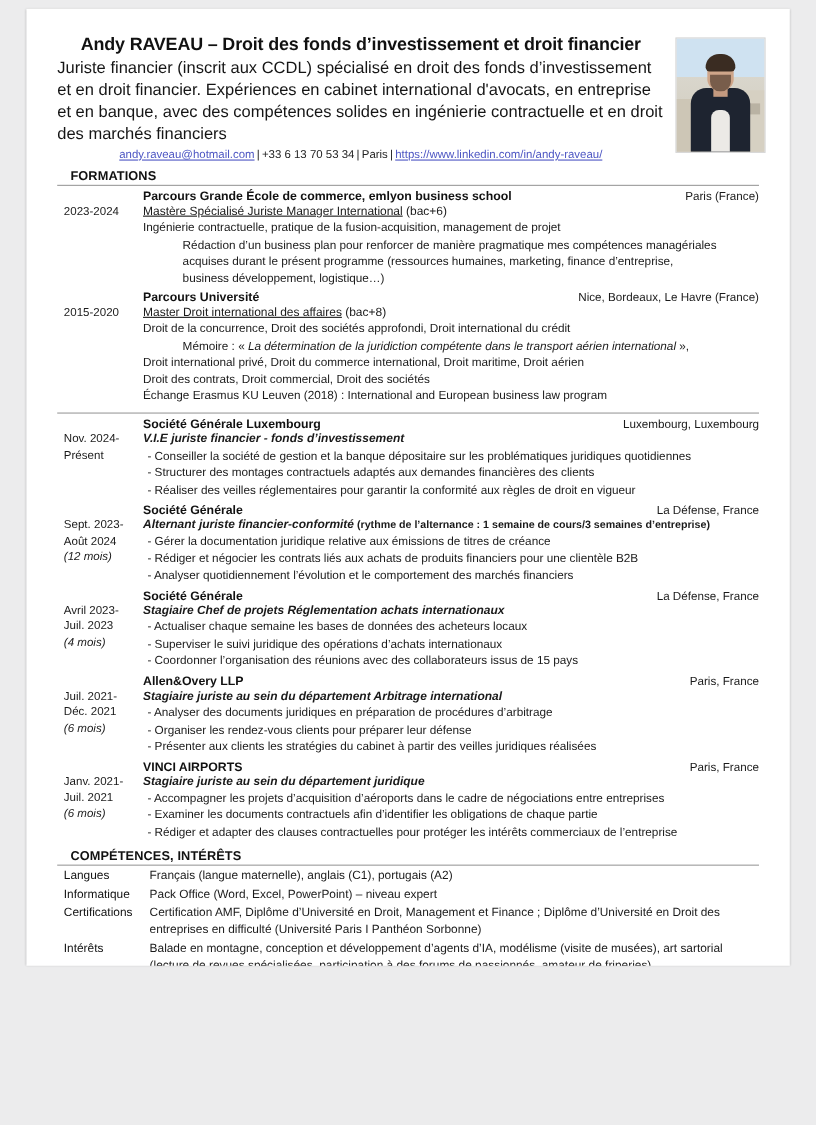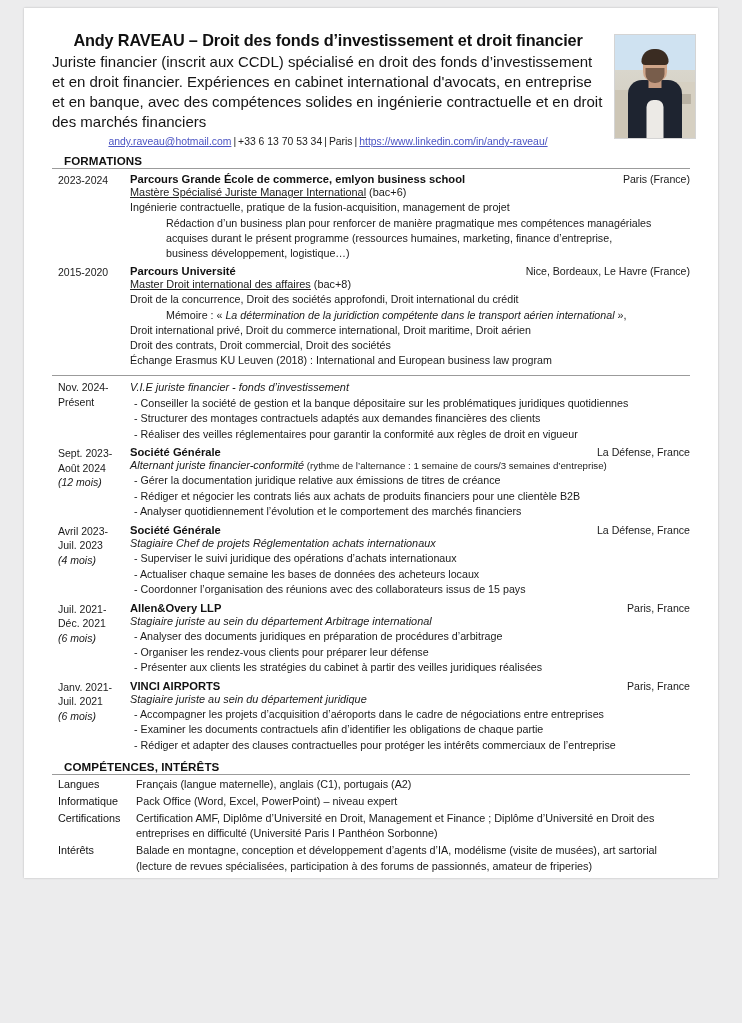--- a/index.html
+++ b/index.html
@@ -151,20 +151,21 @@
     margin-top: 4px;
   }
   .entry-dates {
     width: 78px;
     flex: 0 0 78px;
     font-size: 10.5px;
     color: #1a1a1a;
     line-height: 1.38;
     padding-left: 6px;
     box-sizing: border-box;
+    margin-top: 12px;
   }
   .entry-dates .ital { font-style: italic; }
   .entry-body {
     flex: 1 1 auto;
     min-width: 0;
   }
   .entry-head {
     display: flex;
     justify-content: space-between;
     align-items: baseline;
@@ -185,20 +186,21 @@
     font-size: 10.9px;
     color: #1a1a1a;
     line-height: 1.4;
   }
   .degree .u { text-decoration: underline; }
   .role {
     font-size: 10.9px;
     font-style: italic;
     color: #1a1a1a;
     line-height: 1.4;
+    font-weight: bold;
   }
   .role .plain {
     font-style: normal;
     font-size: 9.7px;
   }
   .detail {
     font-size: 10.7px;
     color: #1a1a1a;
     line-height: 1.42;
   }
@@ -301,20 +303,24 @@
     <div class="section">
       <div class="rule"></div>
 
       <div class="entry">
         <div class="entry-dates">
           <div>Nov. 2024-</div>
           <div>Présent</div>
           <div class="ital"></div>
         </div>
         <div class="entry-body">
+          <div class="entry-head">
+            <div class="org">Société Générale Luxembourg</div>
+            <div class="loc">Luxembourg, Luxembourg</div>
+          </div>
           <div class="role"><span>V.I.E juriste financier - fonds d’investissement</span><span class="plain"></span></div>
           <div class="bullet">-  Conseiller la société de gestion et la banque dépositaire sur les problématiques juridiques quotidiennes</div>
           <div class="bullet">-  Structurer des montages contractuels adaptés aux demandes financières des clients</div>
           <div class="bullet">-  Réaliser des veilles réglementaires pour garantir la conformité aux règles de droit en vigueur</div>
         </div>
       </div>
 
       <div class="entry">
         <div class="entry-dates">
           <div>Sept. 2023-</div>
@@ -338,22 +344,22 @@
           <div>Avril 2023-</div>
           <div>Juil. 2023</div>
           <div class="ital">(4 mois)</div>
         </div>
         <div class="entry-body">
           <div class="entry-head">
             <div class="org">Société Générale</div>
             <div class="loc">La Défense, France</div>
           </div>
           <div class="role"><span>Stagiaire Chef de projets Réglementation achats internationaux</span><span class="plain"></span></div>
+          <div class="bullet">-  Actualiser chaque semaine les bases de données des acheteurs locaux</div>
           <div class="bullet">-  Superviser le suivi juridique des opérations d’achats internationaux</div>
-          <div class="bullet">-  Actualiser chaque semaine les bases de données des acheteurs locaux</div>
           <div class="bullet">-  Coordonner l’organisation des réunions avec des collaborateurs issus de 15 pays</div>
         </div>
       </div>
 
       <div class="entry">
         <div class="entry-dates">
           <div>Juil. 2021-</div>
           <div>Déc. 2021</div>
           <div class="ital">(6 mois)</div>
         </div>

